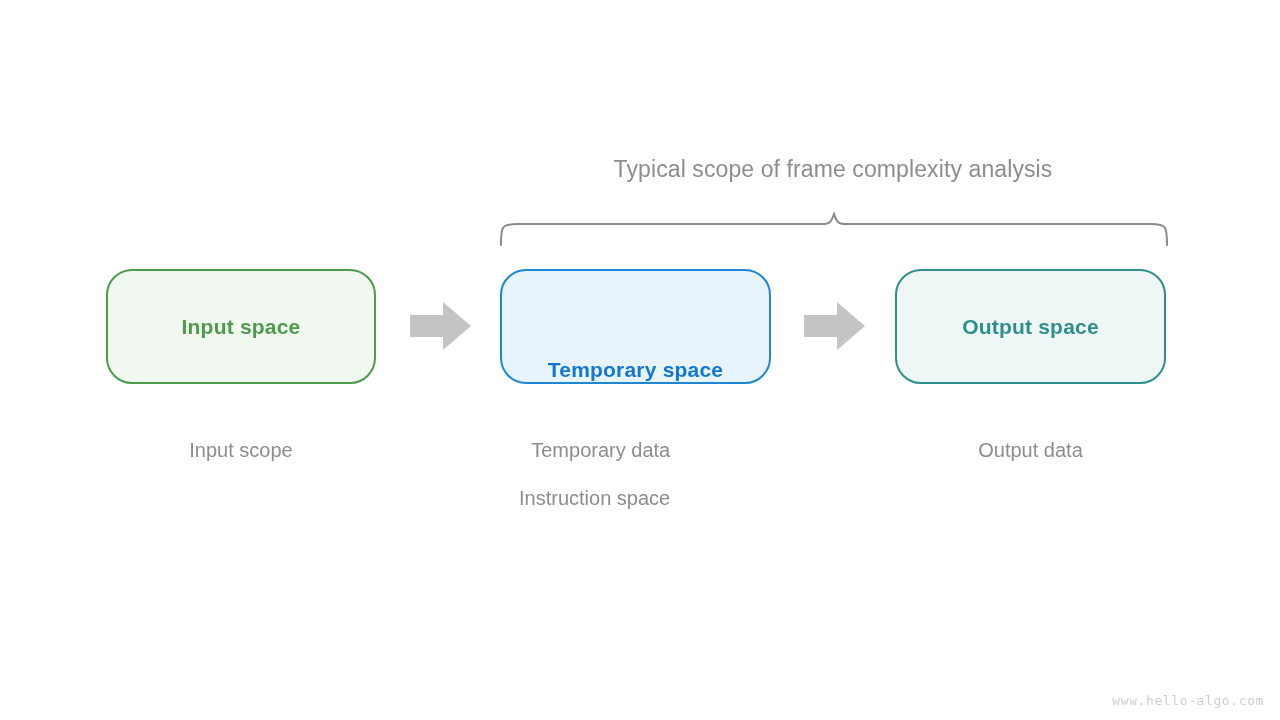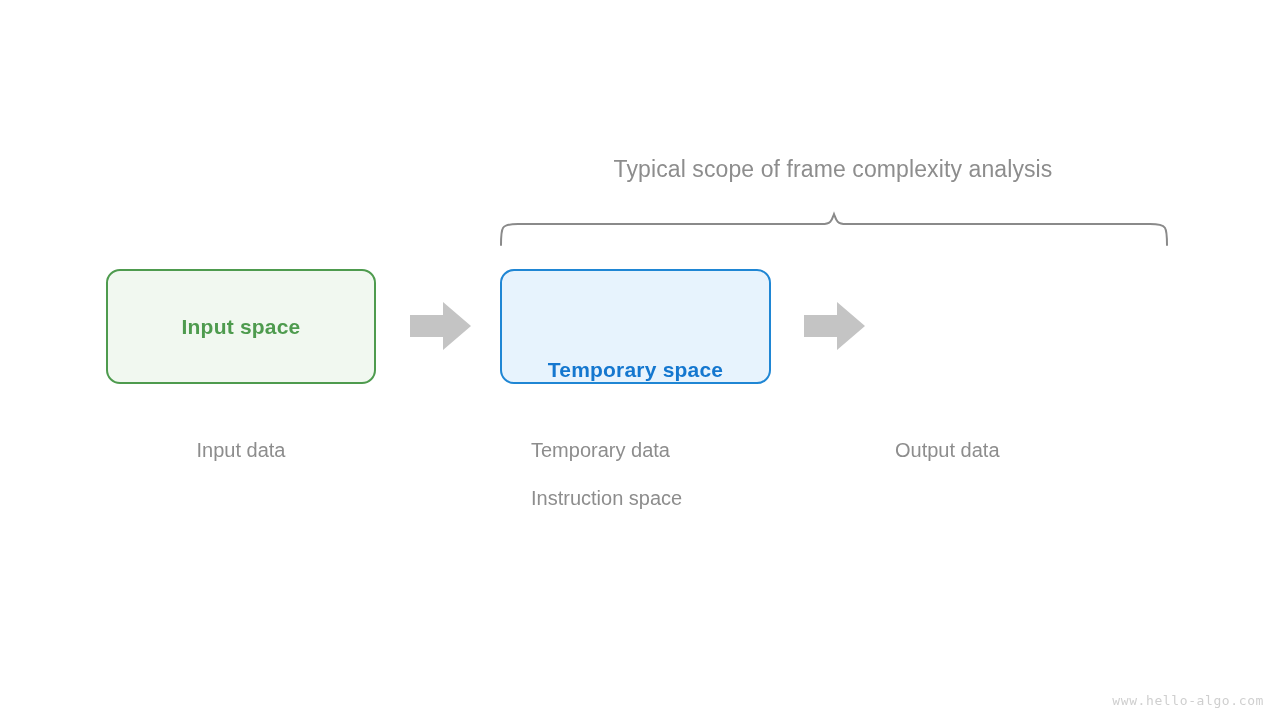--- a/index.html
+++ b/index.html
@@ -43,21 +43,21 @@
     left: 492px;
     top: 205px;
     width: 684px;
     height: 48px;
   }
 
   
   .box {
     position: absolute;
     box-sizing: border-box;
-    border-radius: 14px;
+    border-radius: 26px;
     border-style: solid;
     border-width: 2px;
     display: flex;
     align-items: center;
     justify-content: center;
   }
   .box-label {
     font-size: 21px;
     font-weight: bold;
     letter-spacing: 0.2px;
@@ -116,26 +116,27 @@
   .cap-input {
     left: 106px;
     top: 426px;
     width: 270px;
     text-align: center;
   }
   .cap-output {
     left: 895px;
     top: 426px;
     width: 271px;
-    text-align: left;
+    text-align: center;
   }
   .cap-temp-list {
     position: absolute;
-    left: 531px;
+    left: 519px;
     top: 426px;
+    text-align: right;
   }
   .cap-temp-list .caption {
     position: relative;
     left: 0;
     top: 0;
     display: block;
   }
 
   
   .watermark {
@@ -170,22 +171,25 @@
   </svg>
 
   <div class="box box-temp">
     <span class="box-label">Temporary space</span>
   </div>
 
   <svg class="arrow arrow-2" viewBox="0 0 62 52">
     <path d="M 0 15 L 33 15 L 33 2 L 61 26 L 33 50 L 33 37 L 0 37 Z" fill="#c4c4c4"></path>
   </svg>
 
+  <div class="box box-output">
+    <span class="box-label">Output space</span>
+  </div>
 
-  <div class="caption cap-input">Input data</div>
+  <div class="caption cap-input">Input scope</div>
 
   <div class="cap-temp-list">
     <div class="caption">Temporary data</div>
     <div class="caption">Instruction space</div>
   </div>
 
   <div class="caption cap-output">Output data</div>
 
   <div class="watermark">www.hello-algo.com</div>
 

